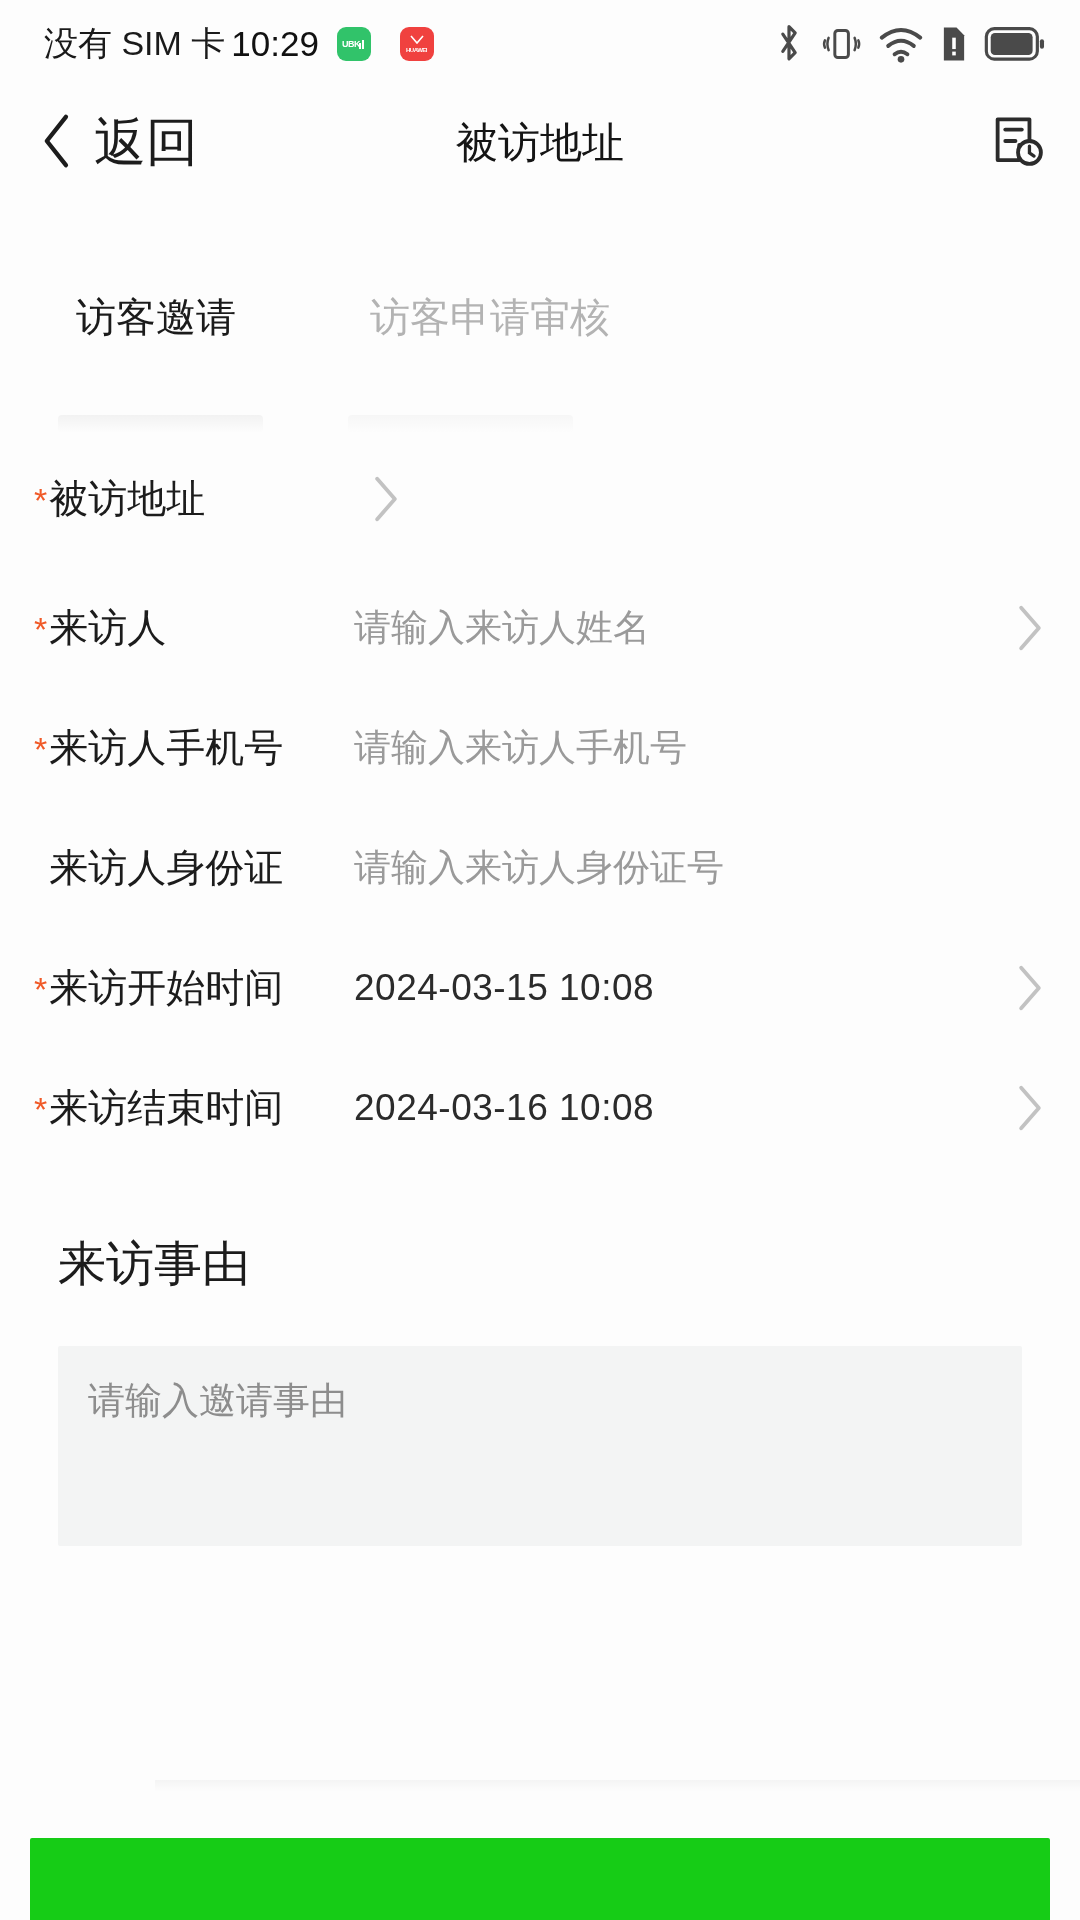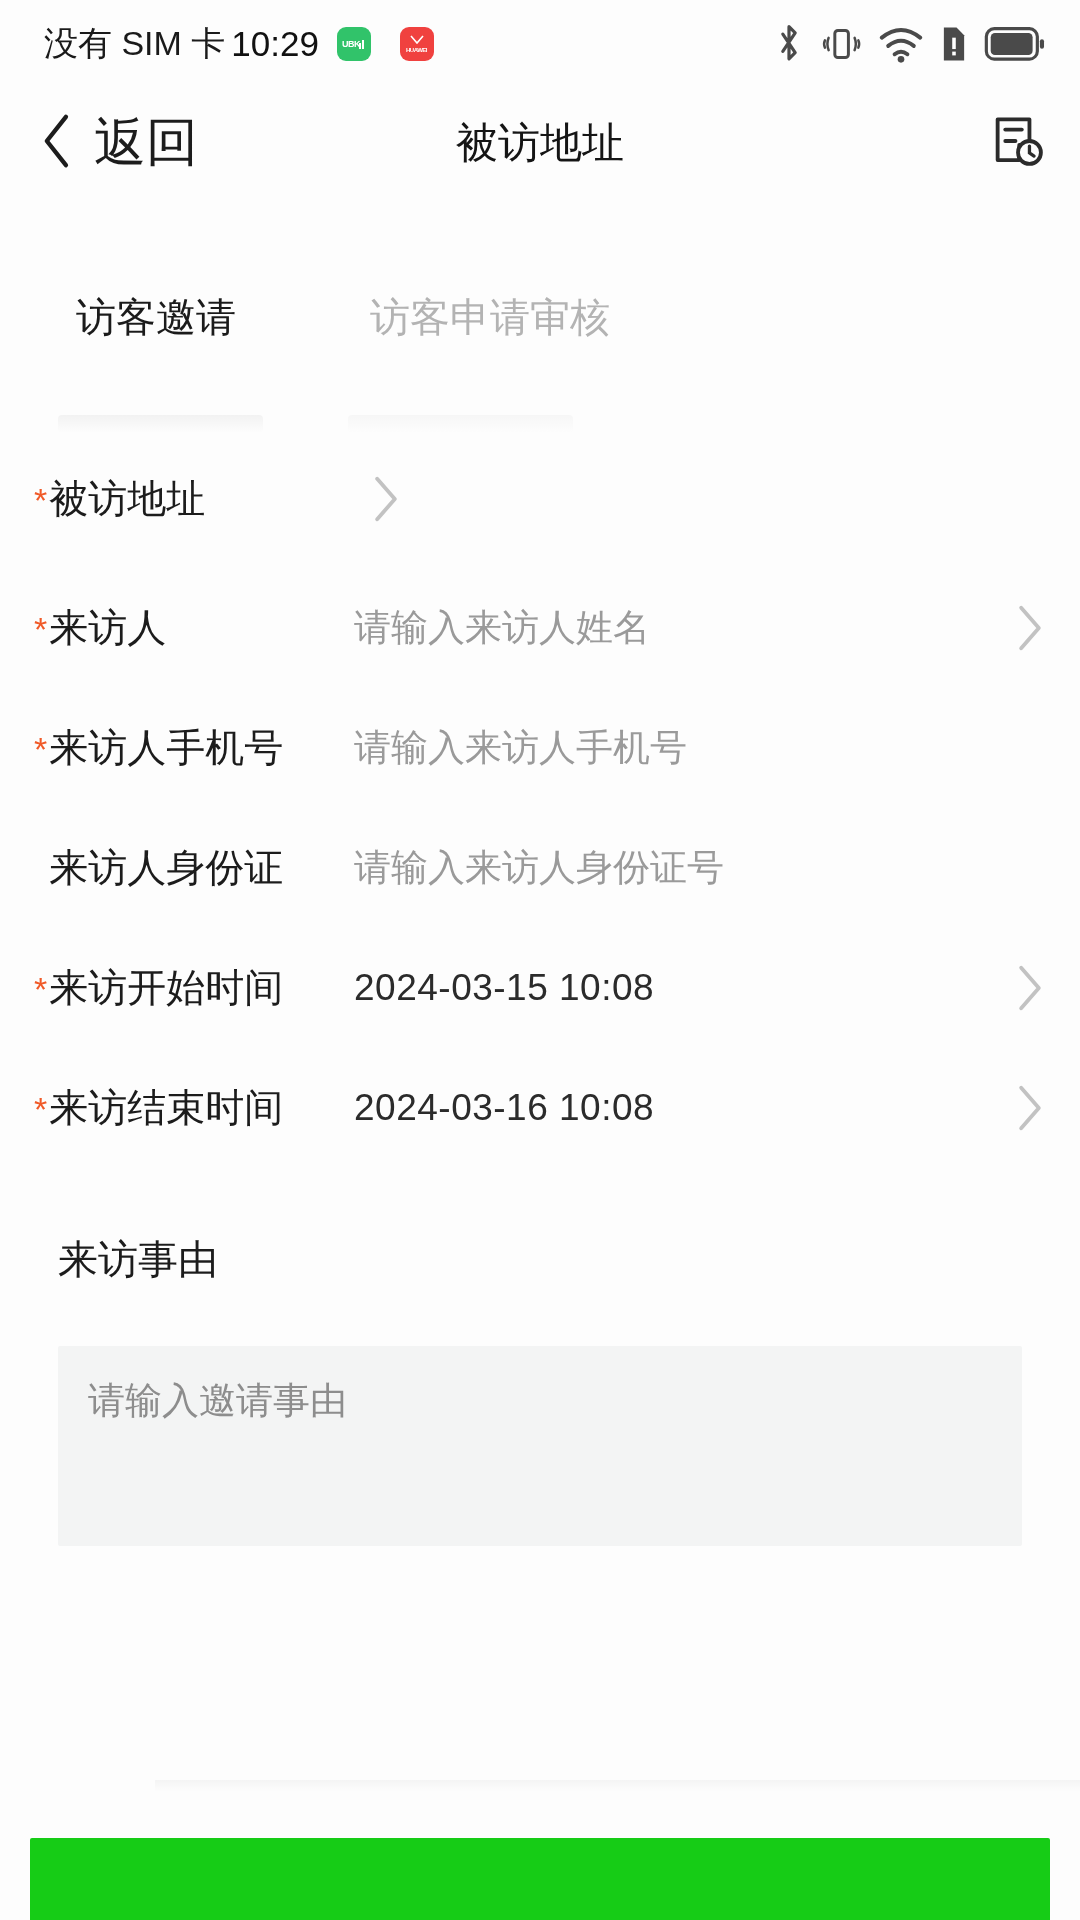--- a/index.html
+++ b/index.html
@@ -75,21 +75,21 @@
     flex:1; font-size:37px; color:#2b2b2b; line-height:1.34;
     padding-right:10px;
   }
   .value.placeholder { color:#9a9a9a; }
   .value.mono { letter-spacing:0.5px; }
   .chev { width:46px; flex:0 0 46px; display:flex; justify-content:flex-end; align-items:center; }
   .chev.hidden { visibility:hidden; }
 
   
   .reason-title {
-    font-size:40px; color:#1c1c1c; padding:64px 0 0 58px; height:150px;
+    font-size:48px; color:#1c1c1c; padding:64px 0 0 58px; height:150px;
   }
   .textarea-box {
     margin:28px 58px 0 58px; height:200px; background:#f3f4f4;
     padding:30px 0 0 30px; border-radius:2px;
   }
   .textarea-ph { font-size:37px; color:#8d8d8d; }
 
   
   .bottom-sep {
     position:absolute; left:155px; right:0; top:1780px; height:12px;

